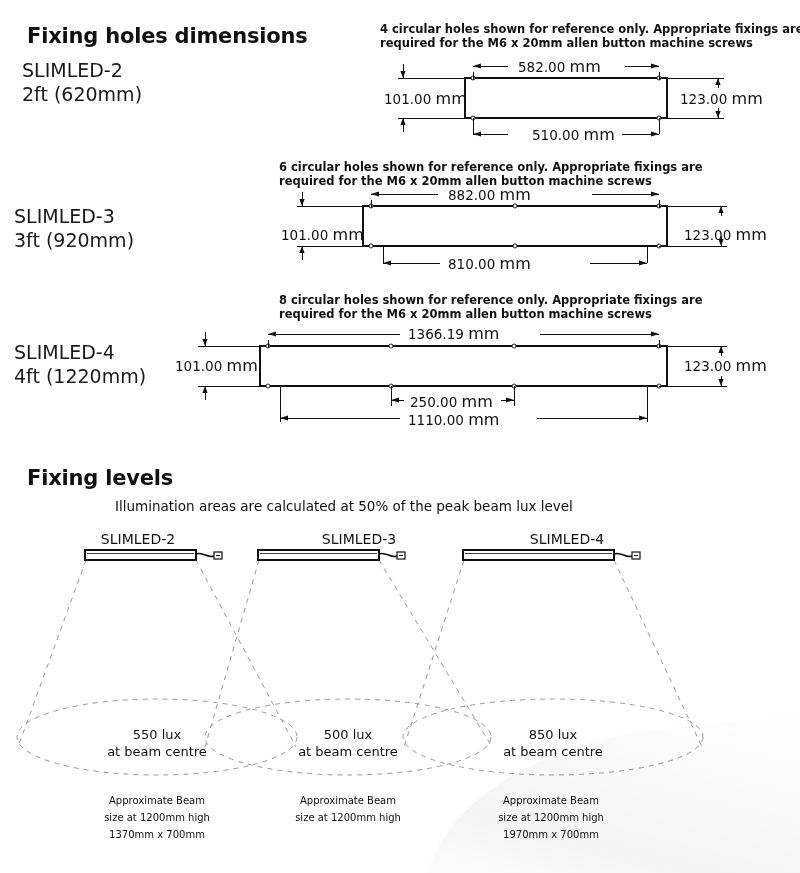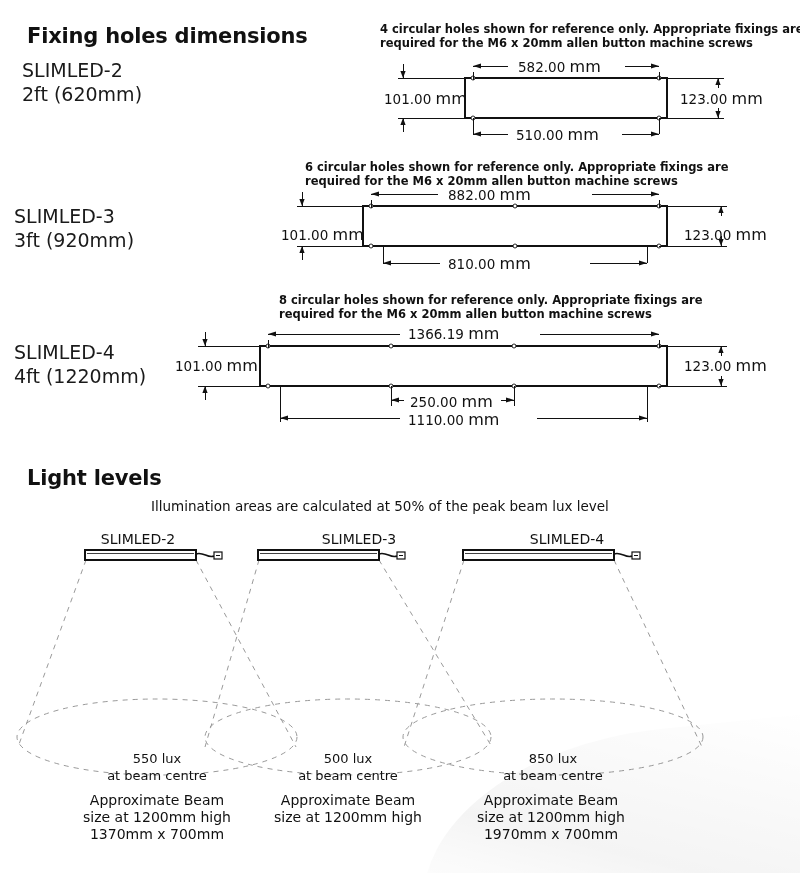--- a/index.html
+++ b/index.html
@@ -16,22 +16,22 @@
   }
   .model-name{font-size:19px;color:#1a1a1a;line-height:24px;white-space:nowrap;}
   .note{
     font-size:11.5px;font-weight:bold;color:#111;line-height:14px;
     white-space:nowrap;
   }
   .dim{font-size:13.5px;color:#111;white-space:nowrap;}
   .dim .u{font-size:16px;}
   .subtitle{font-size:13.5px;color:#111;white-space:nowrap;}
   .fixlabel{font-size:14px;color:#111;white-space:nowrap;text-align:center;}
-  .lux{font-size:13px;color:#111;line-height:17px;text-align:center;white-space:nowrap;margin-top:24px;}
-  .beamcap{font-size:14px;color:#111;line-height:17px;text-align:center;white-space:nowrap;}
+  .lux{font-size:13px;color:#111;line-height:17px;text-align:center;white-space:nowrap;}
+  .beamcap{font-size:10px;color:#111;line-height:17px;text-align:center;white-space:nowrap;}
   svg{display:block;overflow:visible;}
   .corner-fade{
     position:absolute;right:-40px;bottom:-120px;width:420px;height:260px;
     background:linear-gradient(200deg, rgba(255,255,255,0) 0%, rgba(0,0,0,0.045) 48%, rgba(0,0,0,0.02) 60%, rgba(255,255,255,0) 75%);
     border-radius:60% 0 0 0;transform:rotate(-6deg);pointer-events:none;
   }
 </style>
 </head>
 <body>
 
@@ -101,35 +101,35 @@
 </svg>
 </div>
 <div class="abs dim" style="left:384px;top:89px;">
   <span>101.00</span>
   <span class="u">mm</span>
 </div>
 <div class="abs dim" style="left:518px;top:57px;">
   <span>582.00</span>
   <span class="u">mm</span>
 </div>
-<div class="abs dim" style="left:516px;top:125px;">
+<div class="abs dim" style="left:532px;top:125px;">
   <span>510.00</span>
   <span class="u">mm</span>
 </div>
 <div class="abs dim" style="left:680px;top:89px;">
   <span>123.00</span>
   <span class="u">mm</span>
 </div>
 
 <div class="abs model-name" style="left:14px;top:204px;">
   <div>SLIMLED-3</div>
   <div>3ft (920mm)</div>
 </div>
 
-<div class="abs note" style="left:279px;top:160px;margin-left:26px;">
+<div class="abs note" style="left:279px;top:160px;">
   <div>6 circular holes shown for reference only. Appropriate fixings are</div>
   <div>required for the M6 x 20mm allen button machine screws</div>
 </div>
 
 <div class="abs" style="left:0px;top:155px;">
 <svg width="800" height="140" viewBox="0 0 800 140">
   <g stroke="#111" fill="none" stroke-width="1.1" shape-rendering="crispEdges">
     <rect x="363" y="51" width="304" height="40"></rect>
   </g>
   <g fill="#ffffff" stroke="#111" stroke-width="0.9">
@@ -281,23 +281,23 @@
 </div>
 <div class="abs dim" style="left:408px;top:410px;">
   <span>1110.00</span>
   <span class="u">mm</span>
 </div>
 <div class="abs dim" style="left:684px;top:356px;">
   <span>123.00</span>
   <span class="u">mm</span>
 </div>
 
-<div class="abs sec-title" style="left:27px;top:466px;">Light levels</div>
-
-<div class="abs subtitle" style="left:115px;top:498px;margin-left:36px;">Illumination areas are calculated at 50% of the peak beam lux level</div>
+<div class="abs sec-title" style="left:27px;top:466px;">Fixing levels</div>
+
+<div class="abs subtitle" style="left:115px;top:498px;">Illumination areas are calculated at 50% of the peak beam lux level</div>
 
 <div class="abs fixlabel" style="left:28px;top:531px;width:220px;">SLIMLED-2</div>
 <div class="abs fixlabel" style="left:249px;top:531px;width:220px;">SLIMLED-3</div>
 <div class="abs fixlabel" style="left:447px;top:531px;width:240px;">SLIMLED-4</div>
 
 <div class="abs" style="left:0px;top:455px;">
 <svg width="800" height="340" viewBox="0 0 800 340">
 
   <g stroke="#9a9a9a" stroke-width="1" fill="none" stroke-dasharray="5,5">
 

